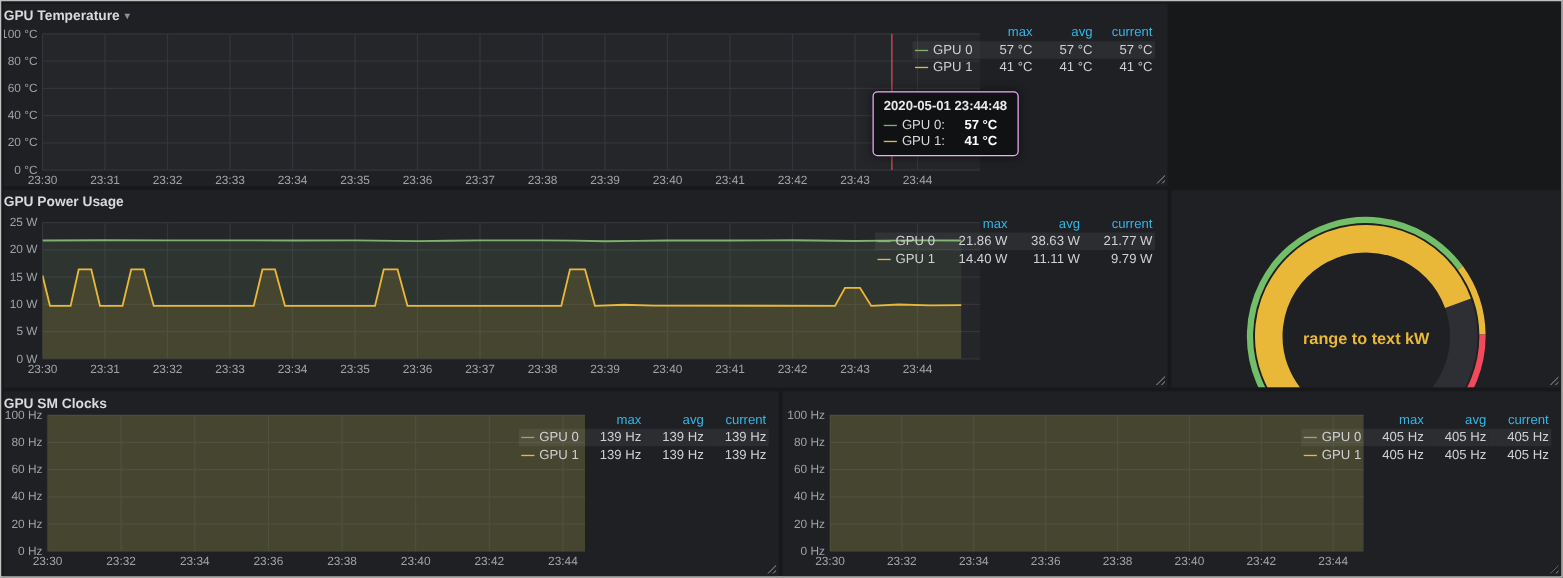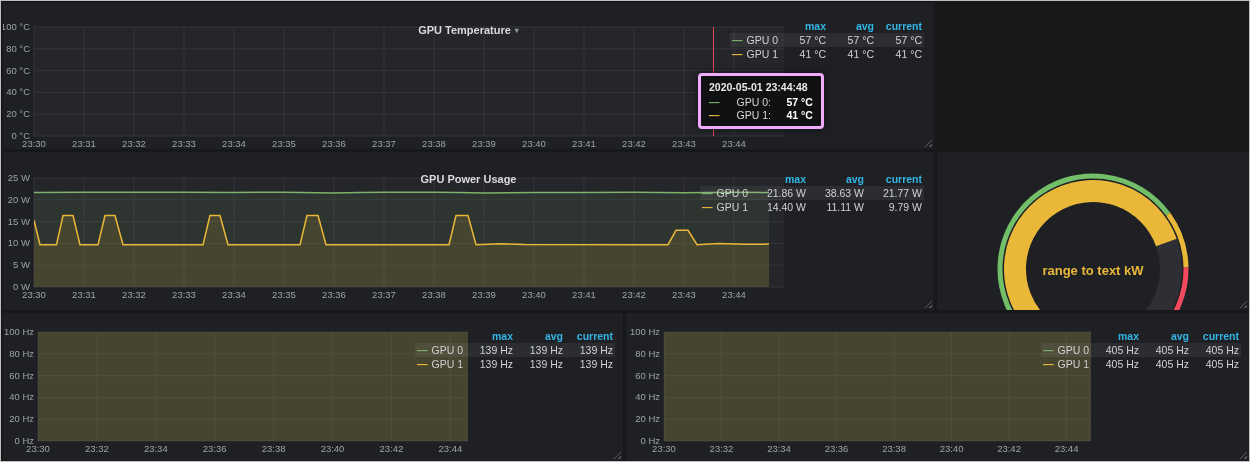--- a/index.html
+++ b/index.html
@@ -1,36 +1,36 @@
 <!DOCTYPE html>
 <html><head>
 <meta charset="utf-8">
 <style>
   html,body{margin:0;padding:0;background:#ffffff;font-family:"Liberation Sans",sans-serif;}
   #frame{position:relative;width:1250px;height:462px;background:#17181a;border:1px solid #bfbfbf;box-sizing:border-box;overflow:hidden;}
   .panel{position:absolute;background:#1e2024;overflow:hidden;}
-  .panel-title{position:absolute;top:21px;left:0;width:100%;text-align:center;font-size:11px;font-weight:bold;color:#d9dadb;z-index:3;cursor:pointer;}
+  .panel-title{position:absolute;top:4px;left:0;width:100%;font-size:11px;font-weight:bold;color:#d9dadb;z-index:3;cursor:pointer;}
   .panel-title .caret{font-size:8px;color:#8e9297;margin-left:4px;vertical-align:1px;}
   svg.chart,svg.gauge{position:absolute;top:0;left:0;}
   .legend{position:absolute;z-index:4;border-collapse:collapse;font-size:10.5px;color:#d0d1d3;}
   .legend td{padding:1px 2px;white-space:nowrap;}
   .legend td.val{text-align:right;}
-  .legend tr.lh td{color:#33b5e5;font-weight:bold;text-align:right;}
+  .legend tr.lh td{color:#33b5e5;font-weight:normal;text-align:right;}
   .legend tr.lh td:first-child{text-align:left;}
   .legend tr.hl{background:rgba(255,255,255,0.06);}
   .legend .sw{font-weight:bold;margin-right:4px;}
   .legend-temp td.val{min-width:44px;}
   .legend-power td.val{min-width:54px;}
   .legend-clk td.val{min-width:46px;}
   .cursor-line{position:absolute;width:1px;background:rgba(255,80,90,0.85);z-index:2;}
-  .tooltip{position:absolute;background:#101113;border:3px solid #f0abfc;border-radius:4px;padding:5px 8px;z-index:5;font-size:10.5px;color:#d8d9da;white-space:nowrap;box-shadow:0 0 8px rgba(0,0,0,.5);}
+  .tooltip{position:absolute;background:#101113;border:1px solid #f0abfc;border-radius:4px;padding:5px 8px;z-index:5;font-size:10.5px;color:#d8d9da;white-space:nowrap;box-shadow:0 0 8px rgba(0,0,0,.5);}
   .tooltip .tt-time{font-weight:bold;margin-bottom:3px;color:#e8e9ea;}
   .tooltip .tt-row{display:flex;align-items:center;margin-top:1px;}
   .tooltip .tt-row .sw{font-weight:bold;margin-right:4px;}
-  .tooltip .tt-row .lbl{min-width:42px;margin-left:13px;}
+  .tooltip .tt-row .lbl{min-width:42px;}
   .tooltip .tt-row b{margin-left:8px;color:#ffffff;}
   .grip{position:absolute;right:2px;bottom:2px;width:8px;height:8px;clip-path:polygon(100% 0,100% 100%,0 100%);background:repeating-linear-gradient(135deg,#5c5e62 0 1px,transparent 1px 3px);z-index:4;}
 </style>
 </head>
 <body>
 
 <div id="frame">
 
   <div class="panel" style="left:2px;top:2px;width:931px;height:146px;">
     <div class="panel-title">
@@ -214,20 +214,23 @@
         <path d="M231.24,62.34A93,93 0 0 1 248.99,115.54" fill="none" stroke="#eab839" stroke-width="5"></path>
         <path d="M248.99,115.54A93,93 0 0 1 221.76,182.76" fill="none" stroke="#f2495c" stroke-width="5"></path>
         <path d="M100.85,172.15A78,78 0 1 1 211.15,172.15" fill="none" stroke="#2e2f34" stroke-width="22"></path>
         <path d="M100.85,172.15A78,78 0 1 1 229.39,90.58" fill="none" stroke="#eab839" stroke-width="22"></path>
         <text x="156" y="123" text-anchor="middle" font-size="13" font-weight="bold" fill="#eab839">range to text kW</text>
       </svg>
     <div class="grip"></div>
   </div>
 
   <div class="panel" style="left:2px;top:312px;width:620px;height:148px;">
+    <div class="panel-title">
+      <span>GPU SM Clocks</span>
+    </div>
     <svg class="chart" width="620" height="148">
         <rect x="35" y="19" width="430" height="109" fill="#25262a"></rect>
         <clipPath id="clip-sm_clocks">
           <rect x="35" y="19" width="430" height="109"></rect>
         </clipPath>
         <line x1="35" y1="19" x2="465" y2="19" stroke="#33353a" stroke-width="1"></line>
         <text x="31" y="22" text-anchor="end" font-size="9.5" fill="#9fa2a6">100 Hz</text>
         <line x1="35" y1="40.8" x2="465" y2="40.8" stroke="#33353a" stroke-width="1"></line>
         <text x="31" y="43.8" text-anchor="end" font-size="9.5" fill="#9fa2a6">80 Hz</text>
         <line x1="35" y1="62.6" x2="465" y2="62.6" stroke="#33353a" stroke-width="1"></line>

